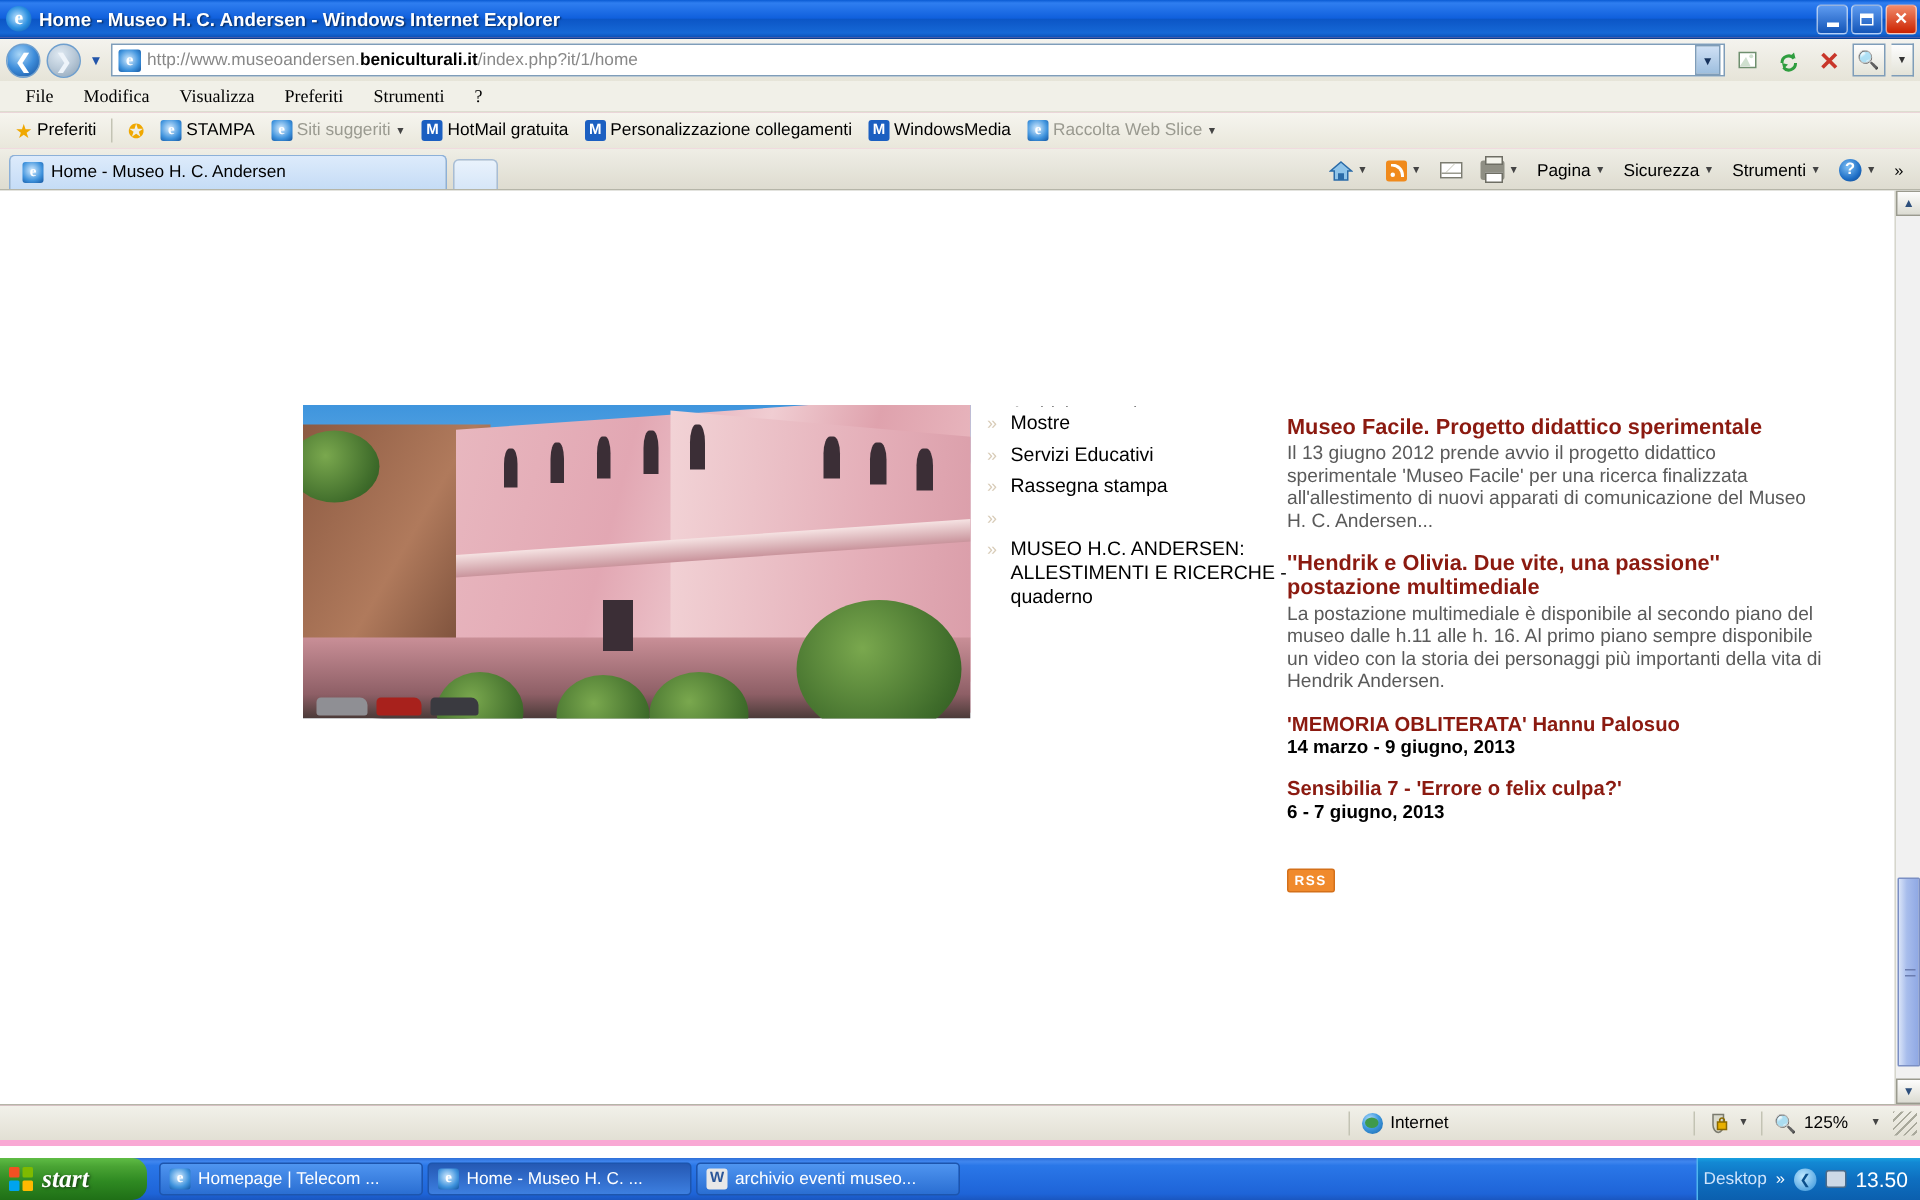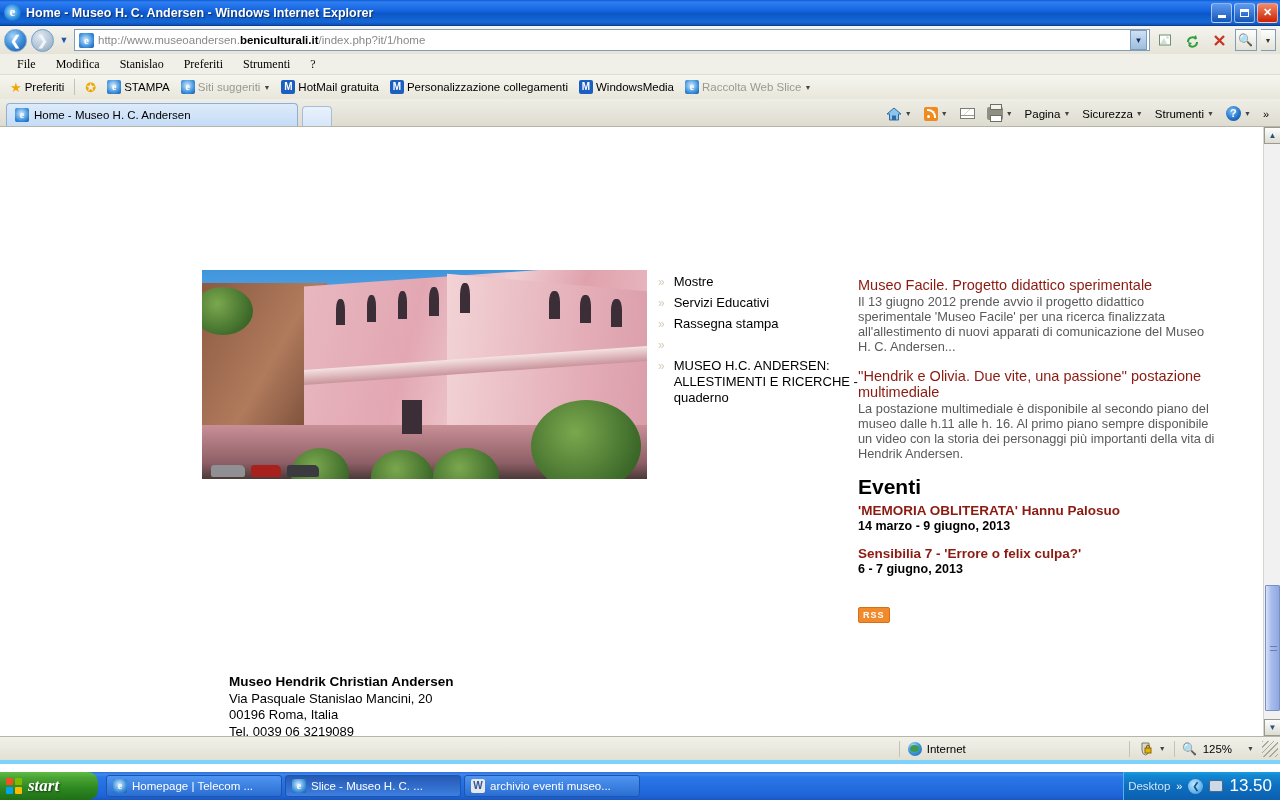--- a/index.html
+++ b/index.html
@@ -4,21 +4,21 @@
 <style>
   * { box-sizing: border-box; margin: 0; padding: 0; }
   html, body {
     width: 1280px; height: 800px;
     overflow: hidden;
     font-family: "Liberation Sans", sans-serif;
     background: #fff;
   }
 
   
-  #window { width: 1280px; height: 764px; position: relative; background: #7dd3fc; }
+  #window { width: 1280px; height: 764px; position: relative; background: #f9a8d4; }
 
   
   .titlebar {
     height: 26px;
     background: linear-gradient(to bottom, #0a5bd3 0%, #2f7ef0 8%, #1060dd 48%, #0c56c6 52%, #1668d6 88%, #0a4fb5 100%);
     display: flex; align-items: center;
     padding: 0 2px 0 4px;
     border-bottom: 1px solid #0a3f94;
   }
   .title-icon {
@@ -221,21 +221,21 @@
   }
   .ph-win { position:absolute; background:#3b2e36; border-radius:40% 40% 0 0; }
   .ph-tree { position:absolute; border-radius:50%; background: radial-gradient(circle at 40% 35%, #7aa84e, #3e6b2a 70%, #29521e); }
   .ph-car { position:absolute; bottom:2px; height:12px; border-radius:3px 5px 2px 2px; }
 
   .nav-menu { position: absolute; left: 658px; top: 138px; width: 200px; }
   .nav-item { display: flex; gap: 9px; font-size: 13px; color: #000; padding: 2.5px 0; line-height: 16px; }
   .nav-item .arrow { color: #d8ccb8; font-size: 12px; flex: 0 0 auto; }
 
   .col-right { position: absolute; left: 858px; top: 150px; width: 360px; }
-  .news-title { color: #8b1a10; font-weight: normal; font-size: 14.5px; line-height: 16px; }
+  .news-title { color: #8b1a10; font-weight: bold; font-size: 14.5px; line-height: 16px; }
   .news-body { color: #5a5a5a; font-size: 12.8px; line-height: 15px; margin-top: 1px; }
   .news-block { margin-bottom: 14px; }
   .eventi-h { font-size: 21px; font-weight: bold; color: #000; margin-bottom: 4px; }
   .ev-title { color: #8b1a10; font-weight: bold; font-size: 13.5px; line-height: 16px; }
   .ev-date { color: #000; font-weight: bold; font-size: 12.5px; line-height: 15px; }
   .ev-block { margin-bottom: 12px; }
   .rss-badge {
     display: inline-block; margin-top: 18px;
     background: #f08a2c; border: 1px solid #d4701a; color: #fff;
     font: bold 9px "Liberation Sans", sans-serif; letter-spacing: 1px;
@@ -314,21 +314,21 @@
     background: linear-gradient(to bottom,#17a0e0 0%,#1389d4 10%,#0e6fc0 50%,#0b5fae 100%);
     border-left: 1px solid #4fb5ee;
     color: #fff; font-size: 11.5px;
   }
   .desk-label { color: #cfe4fb; font-size: 11.5px; }
   .tray-chev { color: #fff; font-size: 11px; }
   .tray-circle { width: 15px; height: 15px; border-radius: 50%;
     background: radial-gradient(circle at 40% 35%,#bfe8ff,#2f8fd8); color:#0b4f8c; font-size:9px;
     display:flex;align-items:center;justify-content:center;}
   .tray-net { width: 14px; height: 12px; background: #cdd9e6; border: 1px solid #4a6b8a; border-radius: 2px;}
-  .clock { font-size: 17px; color: #fff; }
+  .clock { font-size: 14px; color: #fff; }
 </style>
 </head>
 <body>
 
 <div id="window">
 
   <div class="titlebar">
     <div class="title-icon"></div>
     <div class="title-text">Home - Museo H. C. Andersen - Windows Internet Explorer</div>
     <div class="win-btns">
@@ -373,21 +373,21 @@
         <path d="M3 3 L12 12 M12 3 L3 12" stroke="#c8362a" stroke-width="2.4" fill="none"></path>
       </svg>
     </div>
     <div class="search-go">🔍</div>
     <div class="search-drop">▼</div>
   </div>
 
   <div class="menubar">
     <div>File</div>
     <div>Modifica</div>
-    <div>Stanislao</div>
+    <div>Visualizza</div>
     <div>Preferiti</div>
     <div>Strumenti</div>
     <div>?</div>
   </div>
 
   <div class="favbar">
     <div class="fav-item">
       <span class="star">★</span>
       <span>Preferiti</span>
     </div>
@@ -532,41 +532,33 @@
         <div class="col-right">
           <div class="news-block">
             <div class="news-title">Museo Facile. Progetto didattico sperimentale</div>
             <div class="news-body">Il 13 giugno 2012 prende avvio il progetto didattico sperimentale 'Museo Facile' per una ricerca finalizzata all'allestimento di nuovi apparati di comunicazione del Museo H. C. Andersen...</div>
           </div>
           <div class="news-block">
             <div class="news-title">''Hendrik e Olivia. Due vite, una passione'' postazione multimediale</div>
             <div class="news-body">La postazione multimediale è disponibile al secondo piano del museo dalle h.11 alle h. 16. Al primo piano sempre disponibile un video con la storia dei personaggi più importanti della vita di Hendrik Andersen.</div>
           </div>
 
-          <div class="eventi-h">Eventi</div>
 
           <div class="ev-block">
             <div class="ev-title">'MEMORIA OBLITERATA' Hannu Palosuo</div>
             <div class="ev-date">14 marzo - 9 giugno, 2013</div>
           </div>
           <div class="ev-block">
             <div class="ev-title">Sensibilia 7 - 'Errore o felix culpa?'</div>
             <div class="ev-date">6 - 7 giugno, 2013</div>
           </div>
 
           <div class="rss-badge">RSS</div>
         </div>
 
-        <div class="contact">
-          <div class="name">Museo Hendrik Christian Andersen</div>
-          <div>Via Pasquale Stanislao Mancini, 20</div>
-          <div>00196 Roma, Italia</div>
-          <div>Tel. 0039 06 3219089</div>
-
-        </div>
 
       </div>
     </div>
 
     <div class="vscroll">
       <div class="sb-btn sb-up">▲</div>
       <div class="sb-thumb">
         <div class="sb-grip"></div>
       </div>
       <div class="sb-btn sb-down">▼</div>
@@ -609,21 +601,21 @@
       </span>
       <span>start</span>
     </div>
     <div class="task-items">
       <div class="task-item">
         <span class="ie-badge">e</span>
         <span>Homepage | Telecom ...</span>
       </div>
       <div class="task-item active">
         <span class="ie-badge">e</span>
-        <span>Slice - Museo H. C. ...</span>
+        <span>Home - Museo H. C. ...</span>
       </div>
       <div class="task-item">
         <span class="msn-badge" style="background:#e8e8e8;color:#2a5699">W</span>
         <span>archivio eventi museo...</span>
       </div>
     </div>
     <div class="tray">
       <span class="desk-label">Desktop</span>
       <span class="tray-chev">»</span>
       <span class="tray-circle">❮</span>

